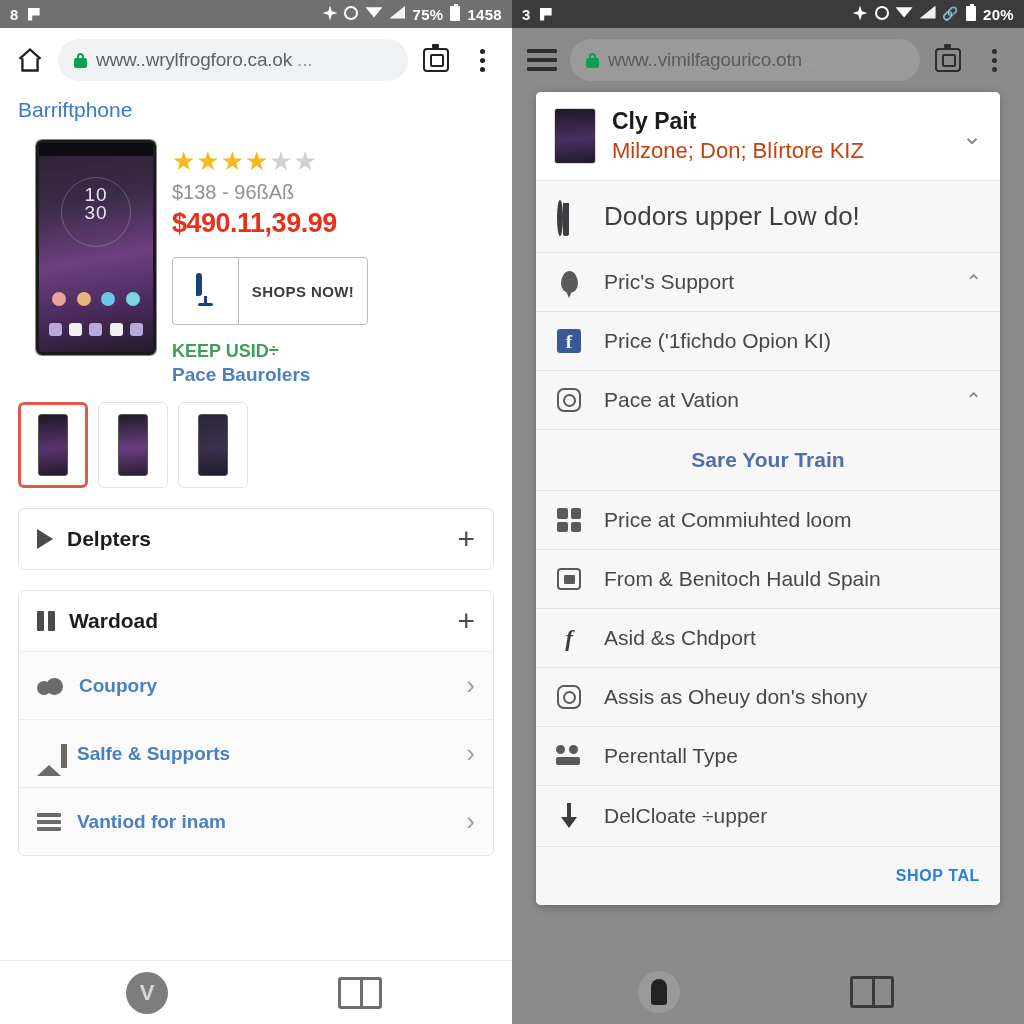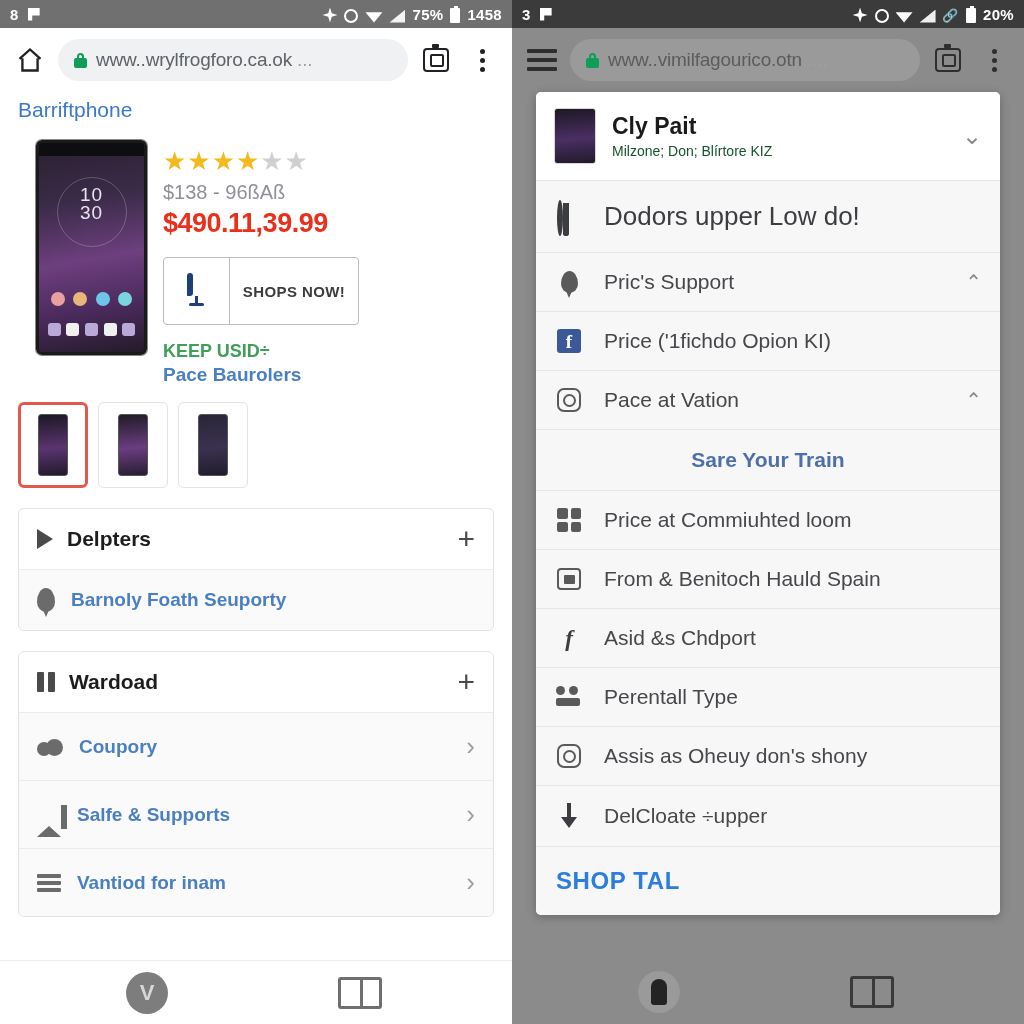--- a/index.html
+++ b/index.html
@@ -13,21 +13,21 @@
   
   .panel { width: 512px; height: 1024px; position: relative; overflow: hidden; }
 
   
   .statusbar {
     height: 28px; display: flex; align-items: center;
     padding: 0 10px; color: #ffffff; font-size: 15px; font-weight: bold;
     letter-spacing: .3px;
   }
   .sb-left { display: flex; align-items: center; gap: 9px; }
-  .sb-right { margin-left: auto; display: flex; align-items: flex-end; gap: 7px; }
+  .sb-right { margin-left: auto; display: flex; align-items: flex-start; gap: 7px; }
   .sb-ico { display: inline-flex; align-items: center; }
   .flag {
     width: 12px; height: 13px; background: #fff;
     clip-path: polygon(0 0, 100% 0, 100% 62%, 38% 62%, 38% 100%, 0 100%);
   }
   .wifi {
     width: 17px; height: 12px; background: #fff;
     clip-path: polygon(50% 100%, 0 14%, 100% 14%);
   }
   .sigbar {
@@ -103,21 +103,21 @@
     width: 28px; height: 28px; background: #1a73b8;
     clip-path: polygon(50% 0,61% 9%,75% 4%,81% 18%,96% 19%,96% 34%,100% 50%,96% 66%,96% 81%,81% 82%,75% 96%,61% 91%,50% 100%,39% 91%,25% 96%,19% 82%,4% 81%,4% 66%,0 50%,4% 34%,4% 19%,19% 18%,25% 4%,39% 9%);
     position: relative;
   }
   .gear::after { content:""; position:absolute; top:8px; left:8px; width:12px; height:12px; background:#fff; border-radius:50%; }
 
   .breadcrumb { padding: 6px 18px 14px; font-size: 21px; color: #3b78c9; }
 
   .product { display: flex; padding: 0 18px; gap: 16px; }
   .phone-hero {
-    width: 111px; height: 215px; border-radius: 6px; flex: 0 0 auto;
+    width: 120px; height: 215px; border-radius: 6px; flex: 0 0 auto;
     background: linear-gradient(170deg,#2b2030 0%,#3a2b48 28%,#6d3f7e 55%,#4a2a5c 78%,#241b2a 100%);
     border: 3px solid #1a1a1a; position: relative; overflow: hidden;
     box-shadow: 0 0 0 1px #888;
     margin: 4px 0 0 18px;
   }
   .ph-top { height: 13px; background: #0d0d12; }
   .ph-clock { text-align:center; color: #e8e3ee; font-size: 19px; line-height: .95; margin-top: 30px; font-weight: 300; letter-spacing: 1px;}
   .ph-circle {
     position:absolute; top: 34px; left: 50%; transform: translateX(-50%);
     width: 70px; height: 70px; border:1px solid rgba(255,255,255,.22); border-radius:50%;
@@ -201,31 +201,31 @@
   #right .omnibox { background: #9a9a9a; }
   #right .urltext { color: #5c5c5c; }
 
   .sheet {
     margin: 0 24px; background: #f7f7f7; border-radius: 5px; overflow:hidden;
     box-shadow: 0 2px 10px rgba(0,0,0,.25);
   }
   .sheet-head { display:flex; align-items:center; gap:16px; padding: 16px 18px; background:#fff; }
   .sheet-thumb { width:42px;height:56px;border-radius:3px;background:linear-gradient(175deg,#1d1824,#4a2f63 55%,#221a2b); border:1px solid #d8d8d8;}
   .sh-t1 { font-size: 23px; font-weight: bold; color:#1a1a1a; }
-  .sh-t2 { font-size: 14px; color:#14532d; margin-top:3px; }
+  .sh-t2 { font-size: 22px; color:#c2410c; margin-top:3px; }
   .sheet-head .chev-d { margin-left:auto; color:#8a8a8a; font-size:24px; }
 
   .sheet-row {
     display:flex; align-items:center; gap: 20px; padding: 17px 18px;
     border-top: 1px solid #e6e6e6; font-size: 21px; color:#46474b; background:#f7f7f7;
   }
   .sheet-row.big { font-size: 26px; color:#3c3d41; padding: 20px 18px; }
   .sheet-row .caret { margin-left:auto; color:#8a8a8a; font-size:20px; }
   .sheet-link { text-align:center; padding: 18px; border-top:1px solid #e6e6e6; color:#4f6fa8; font-size:21px; font-weight:bold; background:#f7f7f7;}
-  .sheet-cta { text-align:left; padding: 20px; border-top:1px solid #e6e6e6; color:#2b7de0; font-size:24px; font-weight:bold; letter-spacing:.6px; background:#f7f7f7;}
+  .sheet-cta { text-align:right; padding: 20px; border-top:1px solid #e6e6e6; color:#2b7de0; font-size:16px; font-weight:bold; letter-spacing:.6px; background:#f7f7f7;}
 
   .ic { width: 30px; display:flex; align-items:center; justify-content:center; flex:0 0 auto; }
   .person { width:24px;height:28px;position:relative; }
   .person .hd{width:16px;height:16px;border:3px solid #3c3d41;border-radius:50%;margin:0 auto;}
   .person .bd{width:24px;height:11px;border:3px solid #3c3d41;border-top:none;border-radius:0 0 14px 14px;margin-top:1px;}
   .pin2 { width:17px;height:22px;background:#5a5a5a;border-radius:50% 50% 50% 50%/58% 58% 42% 42%; position:relative; }
   .pin2::after{content:"";position:absolute;bottom:-5px;left:5.5px;border-left:3px solid transparent;border-right:3px solid transparent;border-top:7px solid #5a5a5a;}
   .fb { width:24px;height:24px;background:#3b5998;border-radius:3px;color:#fff;font-weight:bold;font-size:19px;display:flex;align-items:flex-end;justify-content:center;font-family:"Liberation Serif",serif;}
   .ig { width:24px;height:24px;border:2.5px solid #5a5a5a;border-radius:7px;display:flex;align-items:center;justify-content:center;}
   .ig::after{content:"";width:9px;height:9px;border:2.5px solid #5a5a5a;border-radius:50%;}
@@ -369,25 +369,20 @@
         <span class="mini c"></span>
       </div>
   </div>
 
   <div class="card">
     <div class="card-head">
       <span class="tri"></span>
       <span class="label">Delpters</span>
       <span class="plus">+</span>
     </div>
-    <div class="card-row">
-      <span class="pin"></span>
-      <span>Barnoly Foath Seuporty</span>
-      <span class="chev"></span>
-    </div>
   </div>
 
   <div class="card">
     <div class="card-head">
       <span class="bars2">
           <i></i>
           <i></i>
         </span>
       <span class="label">Wardoad</span>
       <span class="plus">+</span>
@@ -541,33 +536,33 @@
       <span>From &amp; Benitoch Hauld Spain</span>
     </div>
     <div class="sheet-row">
       <span class="ic">
           <span class="fsm">f</span>
         </span>
       <span>Asid &amp;s Chdport</span>
     </div>
     <div class="sheet-row">
       <span class="ic">
+          <span class="ig"></span>
+        </span>
+      <span>Assis as Oheuy don's shony</span>
+    </div>
+    <div class="sheet-row">
+      <span class="ic">
           <span class="people">
             <i></i>
             <i></i>
             <i></i>
           </span>
         </span>
       <span>Perentall Type</span>
-    </div>
-    <div class="sheet-row">
-      <span class="ic">
-          <span class="ig"></span>
-        </span>
-      <span>Assis as Oheuy don's shony</span>
     </div>
     <div class="sheet-row">
       <span class="ic">
           <span class="arrd">
             <span class="st"></span>
             <span class="hd2"></span>
           </span>
         </span>
       <span>DelCloate ÷upper</span>
     </div>

